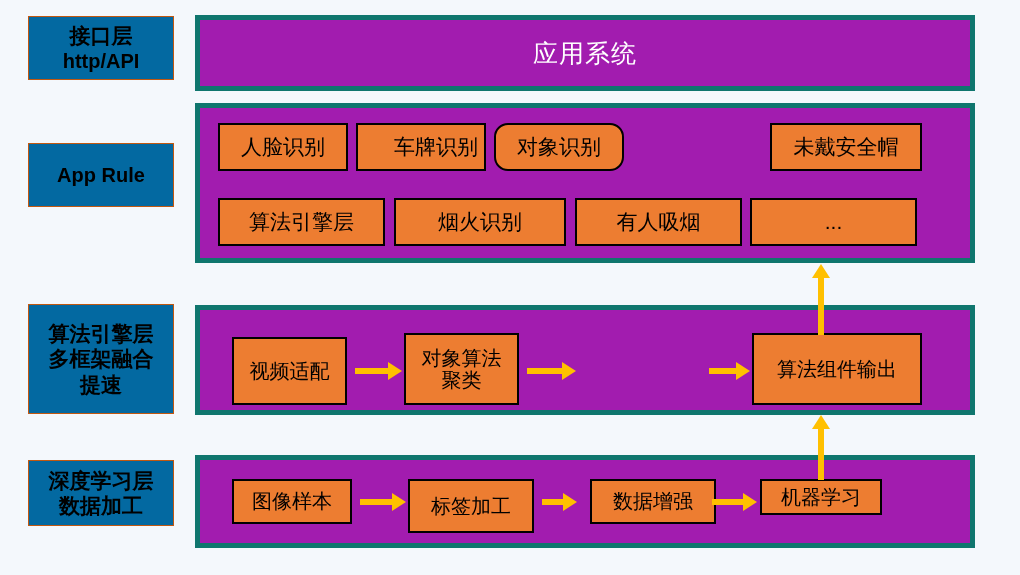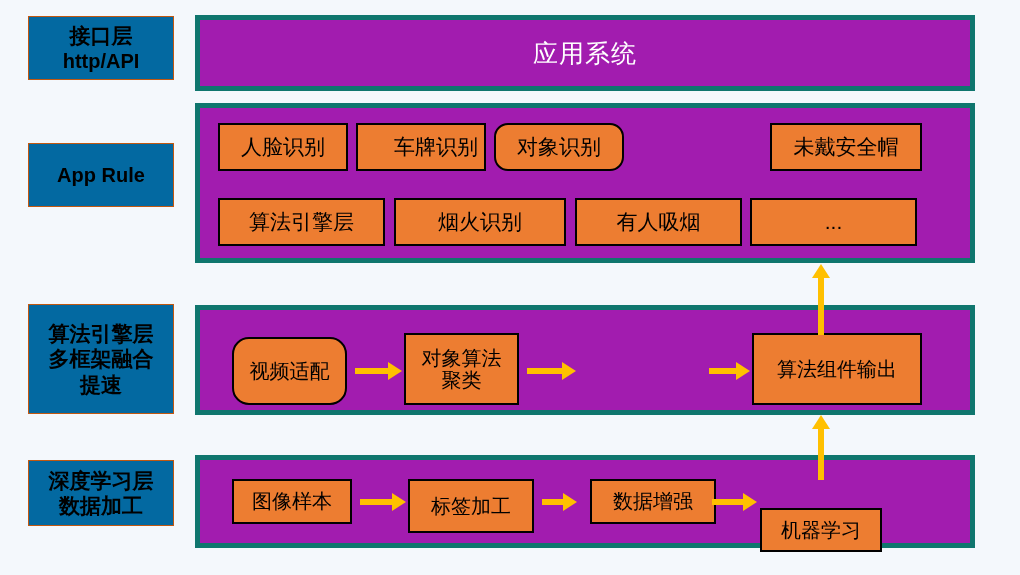--- a/index.html
+++ b/index.html
@@ -156,35 +156,35 @@
   <div class="obox chip" style="left:494px; top:123px; width:130px; height:48px;border-radius:14px;">对象识别</div>
   <div class="obox chip" style="left:770px; top:123px; width:152px; height:48px;">未戴安全帽</div>
 
   <div class="obox chip" style="left:218px; top:198px; width:167px; height:48px;">算法引擎层</div>
   <div class="obox chip" style="left:394px; top:198px; width:172px; height:48px;">烟火识别</div>
   <div class="obox chip" style="left:575px; top:198px; width:167px; height:48px;">有人吸烟</div>
   <div class="obox chip" style="left:750px; top:198px; width:167px; height:48px;">...</div>
 
   <div class="band" style="left:195px; top:305px; width:780px; height:110px;"></div>
 
-  <div class="obox node" style="left:232px; top:337px; width:115px; height:68px;border-radius:17px;">视频适配</div>
+  <div class="obox node" style="left:232px; top:337px; width:115px; height:68px;">视频适配</div>
   <div class="obox node" style="left:404px; top:333px; width:115px; height:72px;">对象算法
 聚类</div>
   <div class="obox node" style="left:752px; top:333px; width:170px; height:72px;">算法组件输出</div>
 
   <div class="arrow-h" style="left:355px; top:368px; width:34px;"></div>
   <div class="arrow-h" style="left:527px; top:368px; width:36px;"></div>
   <div class="arrow-h" style="left:709px; top:368px; width:28px;"></div>
 
   <div class="band" style="left:195px; top:455px; width:780px; height:93px;"></div>
 
   <div class="obox node" style="left:232px; top:479px; width:120px; height:45px;">图像样本</div>
   <div class="obox node" style="left:408px; top:479px; width:126px; height:54px;">标签加工</div>
   <div class="obox node" style="left:590px; top:479px; width:126px; height:45px;">数据增强</div>
-  <div class="obox node" style="left:760px; top:479px; width:122px; height:44px;margin-top:29px;">机器学习</div>
+  <div class="obox node" style="left:760px; top:479px; width:122px; height:36px;">机器学习</div>
 
   <div class="arrow-h" style="left:360px; top:499px; width:33px;"></div>
   <div class="arrow-h" style="left:542px; top:499px; width:22px;"></div>
   <div class="arrow-h" style="left:712px; top:499px; width:32px;"></div>
 
   <div class="arrow-v" style="left:818px; top:277px; height:58px;"></div>
   <div class="arrow-v" style="left:818px; top:428px; height:52px;"></div>
 
 </div>
 

